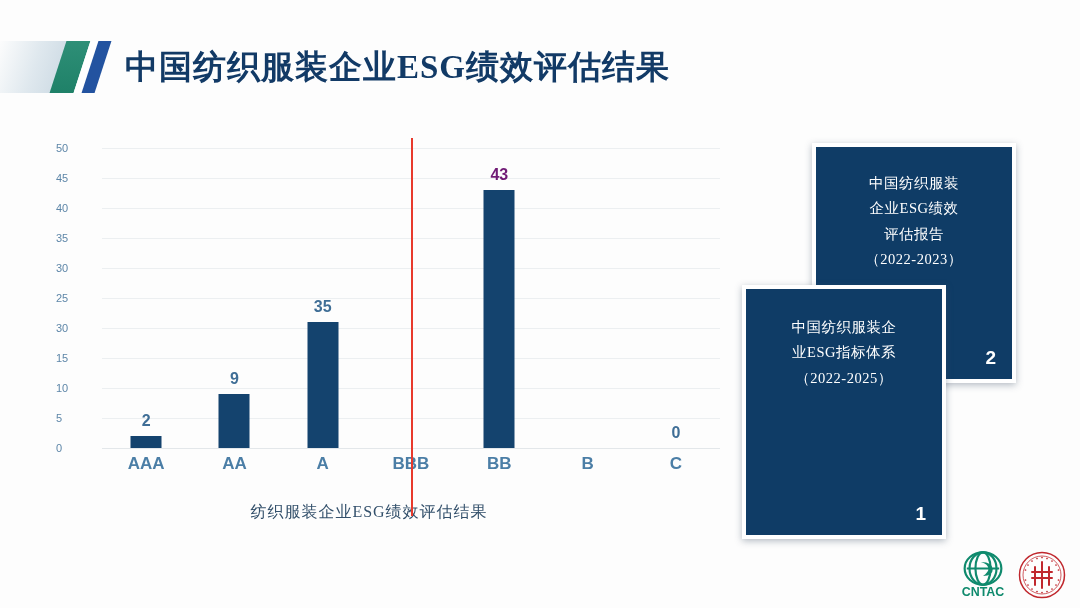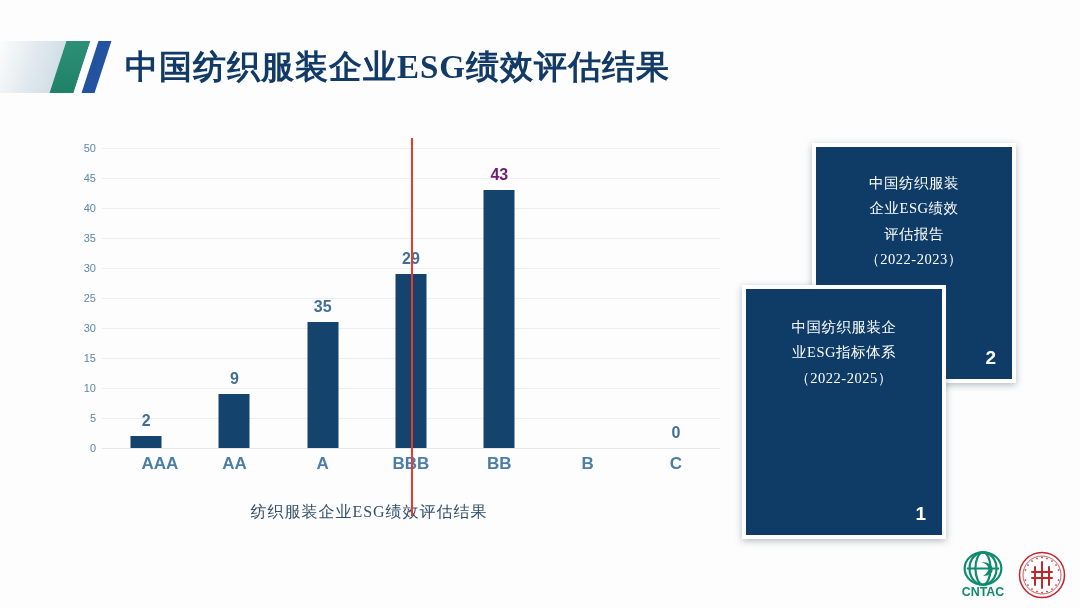--- a/index.html
+++ b/index.html
@@ -77,21 +77,21 @@
     position: absolute;
     left: 0; width: 100%;
     height: 1px;
     background: #eceff1;
   }
   .gridline.axis0 { background: #e3e7ea; }
   .ytick {
     position: absolute;
     right: 624px;
     width: 40px;
-    text-align: right;
+    text-align: left;
     font-size: 11px;
     color: #5d86a8;
     transform: translateY(-50%);
     white-space: nowrap;
   }
   .bar-slot {
     position: absolute;
     bottom: 0;
     width: 88px;
     height: 100%;
@@ -220,34 +220,30 @@
           <div class="bar-label" style="bottom: 18px; color: rgb(63, 110, 150);">2</div>
         </div>
         <div class="bar-slot" style="left: 88.2857px; width: 88.2857px;">
           <div class="bar" style="height: 54px; background: rgb(20, 67, 110);"></div>
           <div class="bar-label" style="bottom: 60px; color: rgb(63, 110, 150);">9</div>
         </div>
         <div class="bar-slot" style="left: 176.571px; width: 88.2857px;">
           <div class="bar" style="height: 126px; background: rgb(20, 67, 110);"></div>
           <div class="bar-label" style="bottom: 132px; color: rgb(63, 110, 150);">35</div>
         </div>
-        <div class="bar-slot" style="left: 264.857px; width: 88.2857px;">
-          <div class="bar" style="height: 174px; background: rgb(20, 67, 110);"></div>
-          <div class="bar-label" style="bottom: 180px; color: rgb(63, 110, 150);">29</div>
-        </div>
         <div class="bar-slot" style="left: 353.143px; width: 88.2857px;">
           <div class="bar" style="height: 258px; background: rgb(20, 67, 110);"></div>
           <div class="bar-label" style="bottom: 264px; color: #701a75;">43</div>
         </div>
         <div class="bar-slot" style="left: 529.714px; width: 88.2857px;">
           <div class="bar-label" style="bottom: 6px; color: rgb(63, 110, 150);">0</div>
         </div>
       </div>
     <div id="axis-title">纺织服装企业ESG绩效评估结果</div>
-  <div class="xtick" style="left: 30px; width: 88.2857px; top: 324px; text-align: right;">AAA</div>
+  <div class="xtick" style="left: 42px; width: 88.2857px; top: 324px;">AAA</div>
       <div class="xtick" style="left: 130.286px; width: 88.2857px; top: 324px;">AA</div>
       <div class="xtick" style="left: 218.571px; width: 88.2857px; top: 324px;">A</div>
       <div class="xtick" style="left: 306.857px; width: 88.2857px; top: 324px;">BBB</div>
       <div class="xtick" style="left: 395.143px; width: 88.2857px; top: 324px;">BB</div>
       <div class="xtick" style="left: 483.429px; width: 88.2857px; top: 324px;">B</div>
       <div class="xtick" style="left: 571.714px; width: 88.2857px; top: 324px;">C</div>
       <div id="redline" style="left: 351px; top: 8px; height: 378px; background: rgb(232, 57, 44);"></div>
     </div>
 
   <div class="card" id="card-2">

